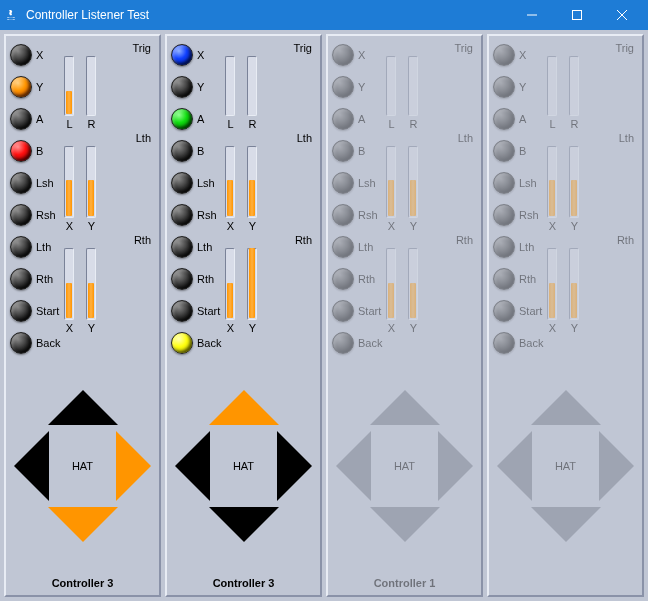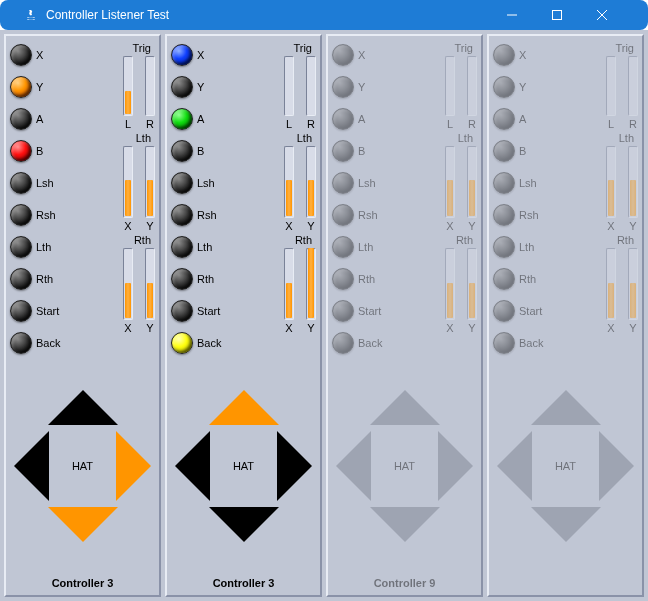--- a/index.html
+++ b/index.html
@@ -1,19 +1,19 @@
 <!DOCTYPE html>
 <html><head>
 <meta charset="utf-8">
 <style>
   * { box-sizing: border-box; margin: 0; padding: 0; }
   body { font-family: Arial, sans-serif; font-size: 11px; background: #bfc5d3; overflow: hidden; }
   
   .window { width: 648px; height: 601px; background: #fff; display: flex; flex-direction: column; }
-  .titlebar { height: 30px; background: #1e7cd6; color: #fff; display: flex; align-items: center; padding: 0 24px; font-size: 12px; border-radius: 8px; }
+  .titlebar { height: 30px; background: #1e7cd6; color: #fff; display: flex; align-items: center; padding: 0 4px; font-size: 12px; }
   .titlebar-icon { width: 16px; height: 16px; margin-right: 6px; display: inline-flex; align-items: center; justify-content: center; }
   .titlebar-title { flex: 1; }
   .titlebar-btns { display: flex; gap: 0; }
   .titlebar-btn { width: 45px; height: 30px; display: flex; align-items: center; justify-content: center; color: #fff; cursor: pointer; }
   .titlebar-btn.close { background: transparent; }
   
   .content { flex: 1; background: #c0c6d4; padding: 4px; display: flex; gap: 4px; }
   
   .controller-panel { flex: 1; border: 2px solid; border-color: #e8ecf4 #8a92a8 #8a92a8 #e8ecf4; background: #c0c6d4; display: flex; flex-direction: column; padding: 6px 4px 4px 4px; position: relative; }
   .controller-panel.inactive { }
@@ -27,21 +27,21 @@
   .led.on-red { background: radial-gradient(circle at 35% 30%, #ff9090, #ff1010 40%, #aa0000 80%); }
   .led.on-blue { background: radial-gradient(circle at 35% 30%, #90b0ff, #1040ff 40%, #0020aa 80%); }
   .led.on-green { background: radial-gradient(circle at 35% 30%, #90ff90, #10dd10 40%, #008800 80%); }
   .led.on-yellow { background: radial-gradient(circle at 35% 30%, #ffffb0, #ffff10 40%, #cccc00 80%); }
   
   .btn-label { color: #000; font-size: 11px; }
   
   .top-area { display: flex; gap: 2px; height: 340px; }
   .gauges-col { flex: 1; display: flex; flex-direction: column; gap: 2px; padding-left: 2px; }
   
-  .gauge-group { display: flex; flex-direction: column; align-items: flex-end; }
+  .gauge-group { display: flex; flex-direction: column; align-items: flex-start; }
   .gauge-title { font-size: 11px; color: #000; text-align: center; margin-bottom: 2px; width: 100%; }
   .gauge-pair { display: flex; gap: 12px; justify-content: center; }
   .gauge-unit { display: flex; flex-direction: column; align-items: center; gap: 2px; }
   
   .vbar { width: 10px; height: 60px; border: 1px solid; border-color: #7a8298 #e8ecf4 #e8ecf4 #7a8298; background: #d8dce8; position: relative; border-radius: 2px; }
   .vbar-fill { position: absolute; bottom: 1px; left: 1px; right: 1px; background: linear-gradient(to right, #ff9500, #ffb040, #ff9500); border-radius: 1px; }
   .gauge-label { font-size: 11px; color: #000; }
   
   .hat-area { height: 160px; position: relative; margin-top: 4px; }
   .hat-center { position: absolute; left: 50%; top: 50%; transform: translate(-50%, -50%); font-size: 11px; color: #000; z-index: 2; }
@@ -394,21 +394,21 @@
             </div>
           </div>
         </div>
         <div class="hat-area">
           <div class="tri up"></div>
           <div class="tri down"></div>
           <div class="tri left"></div>
           <div class="tri right"></div>
           <div class="hat-center">HAT</div>
         </div>
-        <div class="controller-name">Controller 9</div>
+        <div class="controller-name">Controller 1</div>
       </div>
       <div class="controller-panel inactive">
         <div class="top-area">
           <div class="buttons-col">
             <div class="btn-row">
               <div class="led"></div>
               <span class="btn-label">X</span>
             </div>
             <div class="btn-row">
               <div class="led"></div>

